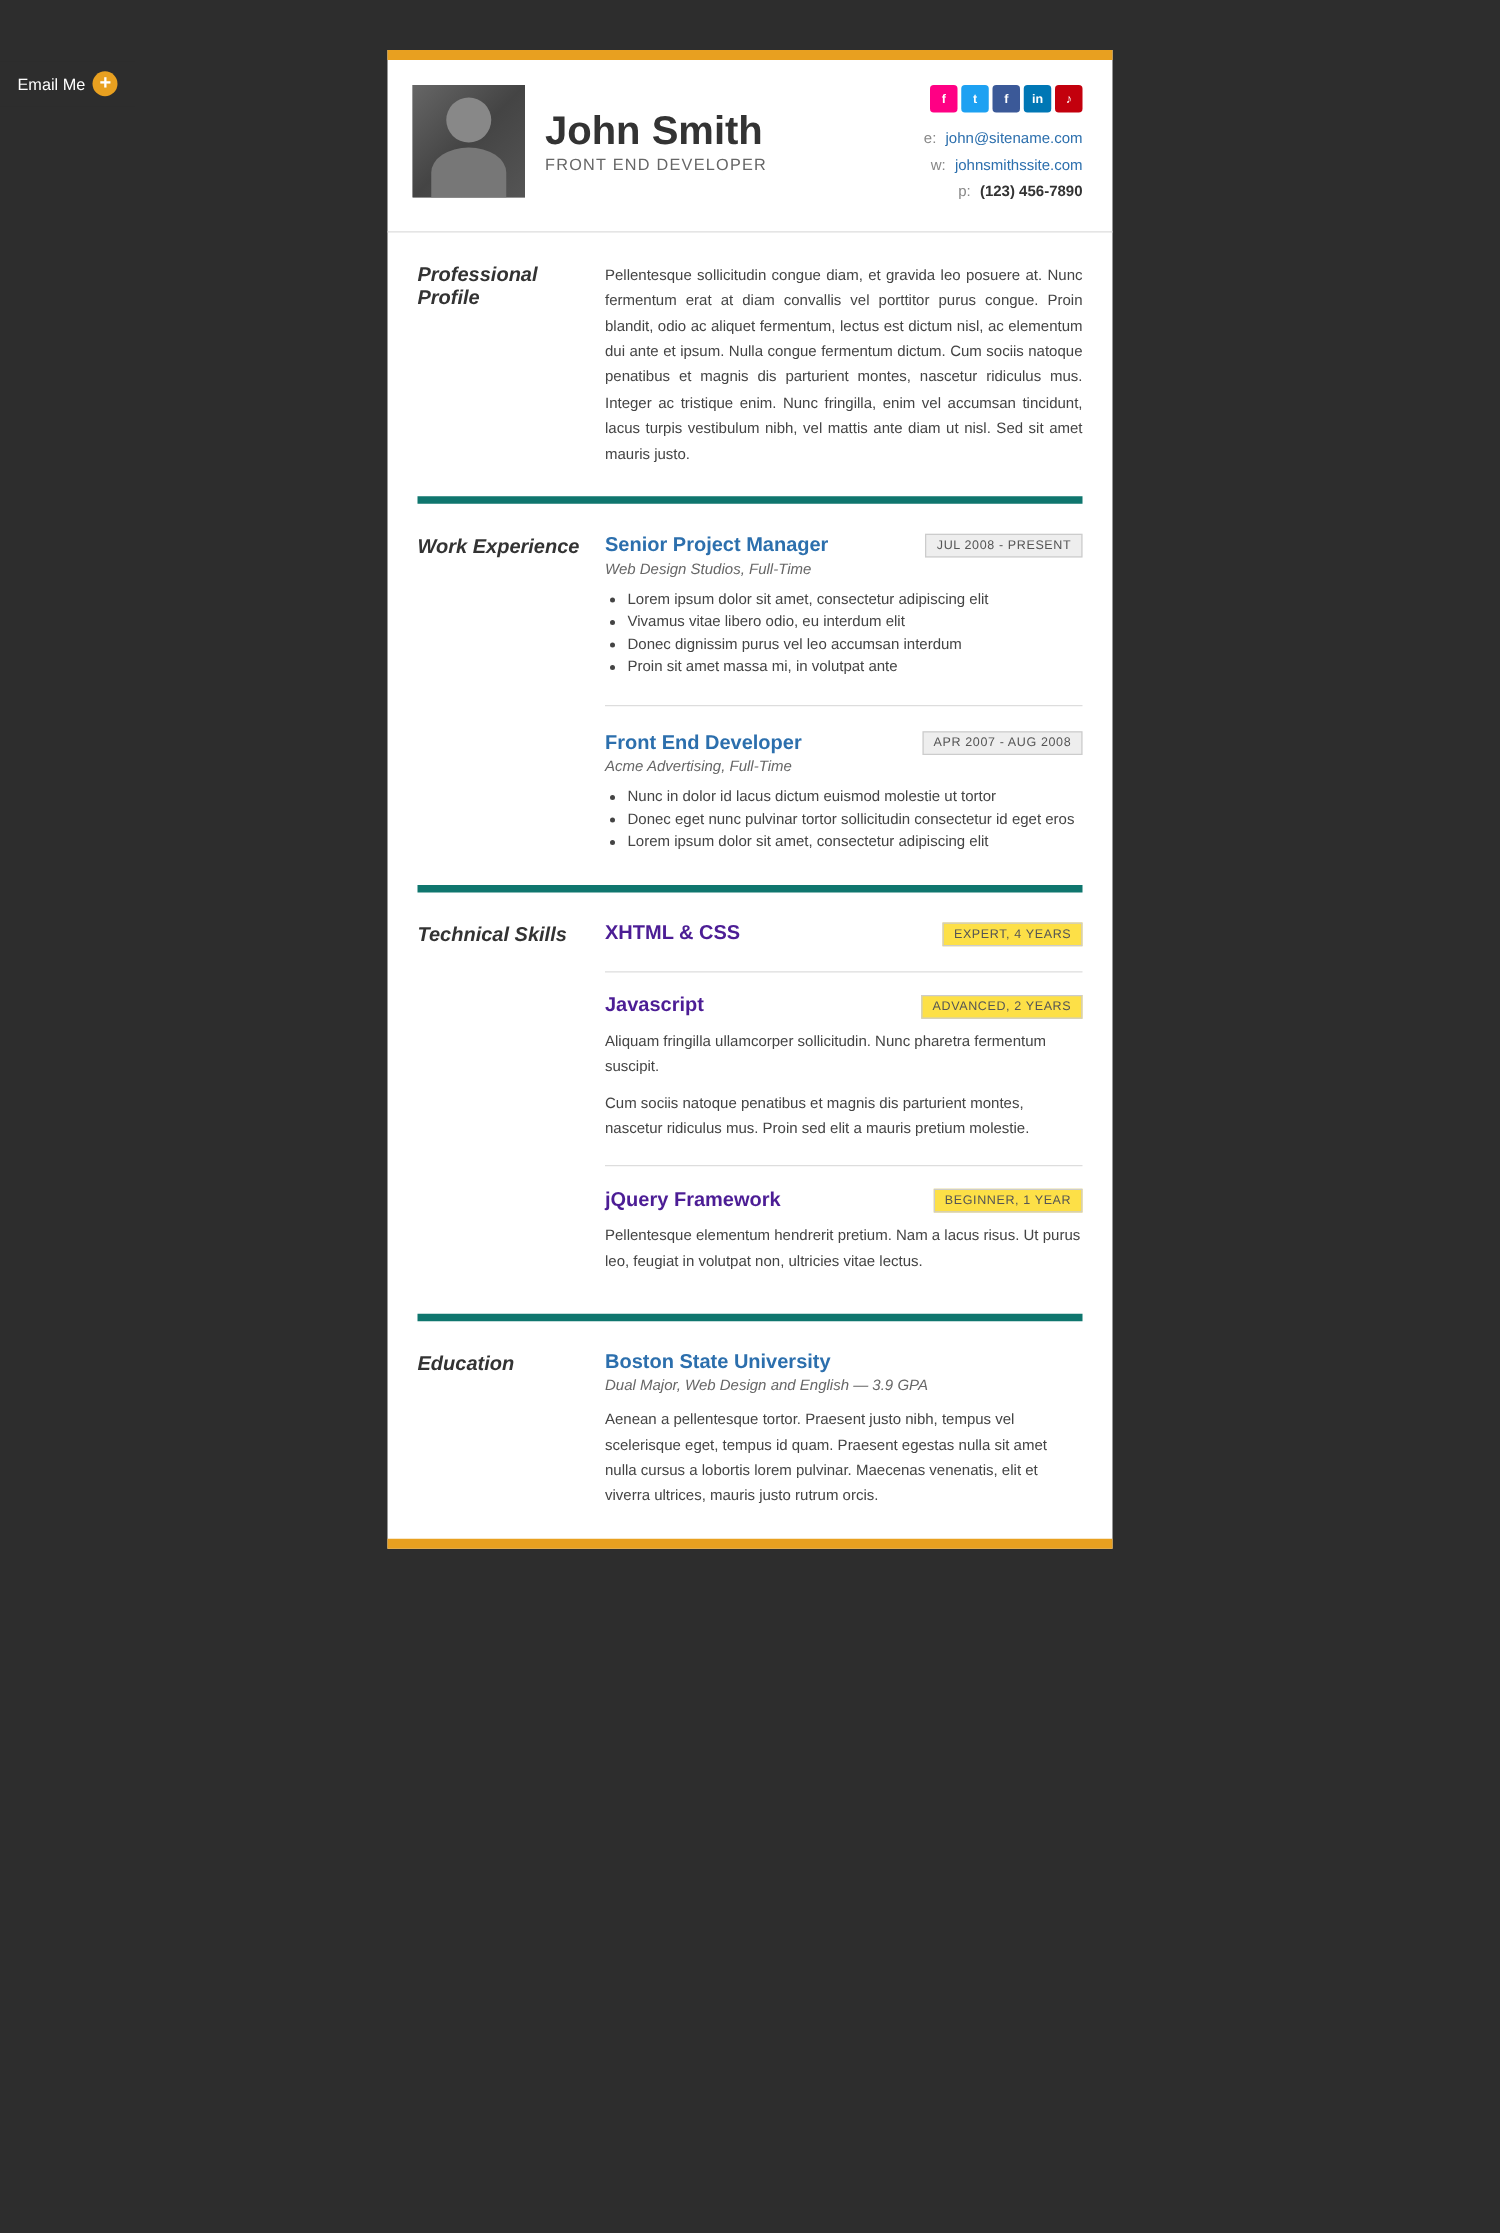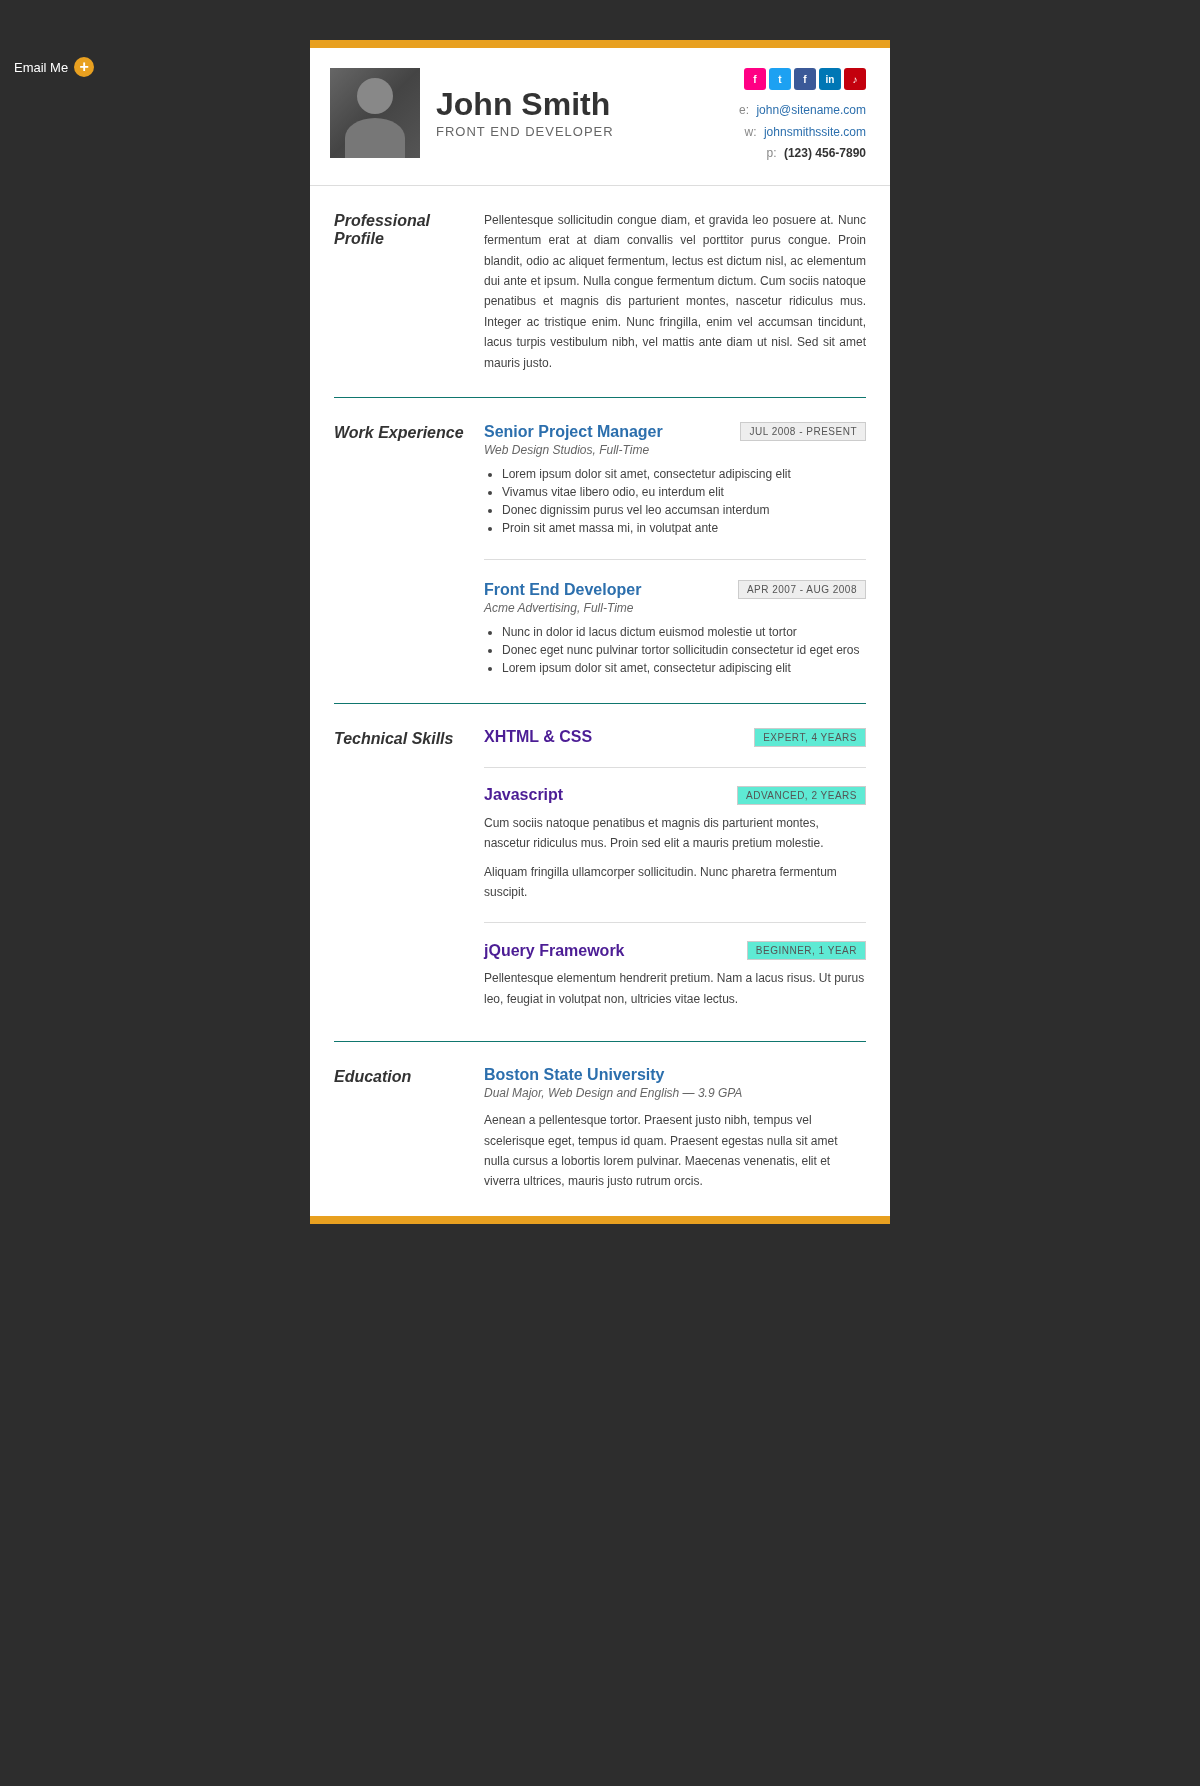--- a/index.html
+++ b/index.html
@@ -177,21 +177,21 @@
     }
 
     
     .content-area {
       padding: 0 24px;
     }
 
     .section {
       display: flex;
       padding: 24px 0;
-      border-bottom: 1px solid #0f766e;
+      border-bottom: 6px solid #0f766e;
       gap: 20px;
     }
 
     .section:last-child {
       border-bottom: none;
     }
 
     .section-title {
       width: 130px;
       flex-shrink: 0;
@@ -283,21 +283,21 @@
       margin-bottom: 8px;
     }
 
     .skill-name {
       font-size: 16px;
       color: #4c1d95;
       font-weight: bold;
     }
 
     .skill-level-badge {
-      background: #5eead4;
+      background: #fde047;
       border: 1px solid #ccc;
       color: #555;
       font-size: 10px;
       padding: 3px 8px;
       letter-spacing: 0.5px;
     }
 
     .skill-text {
       font-size: 12px;
       color: #444;
@@ -434,22 +434,22 @@
           </div>
         </div>
 
         <hr class="skill-separator">
 
         <div class="skill-entry">
           <div class="skill-header">
             <div class="skill-name">Javascript</div>
             <div class="skill-level-badge">ADVANCED, 2 YEARS</div>
           </div>
+          <p class="skill-text">Aliquam fringilla ullamcorper sollicitudin. Nunc pharetra fermentum suscipit.</p>
           <p class="skill-text">Cum sociis natoque penatibus et magnis dis parturient montes, nascetur ridiculus mus. Proin sed elit a mauris pretium molestie.</p>
-          <p class="skill-text">Aliquam fringilla ullamcorper sollicitudin. Nunc pharetra fermentum suscipit.</p>
         </div>
 
         <hr class="skill-separator">
 
         <div class="skill-entry">
           <div class="skill-header">
             <div class="skill-name">jQuery Framework</div>
             <div class="skill-level-badge">BEGINNER, 1 YEAR</div>
           </div>
           <p class="skill-text">Pellentesque elementum hendrerit pretium. Nam a lacus risus. Ut purus leo, feugiat in volutpat non, ultricies vitae lectus.</p>

